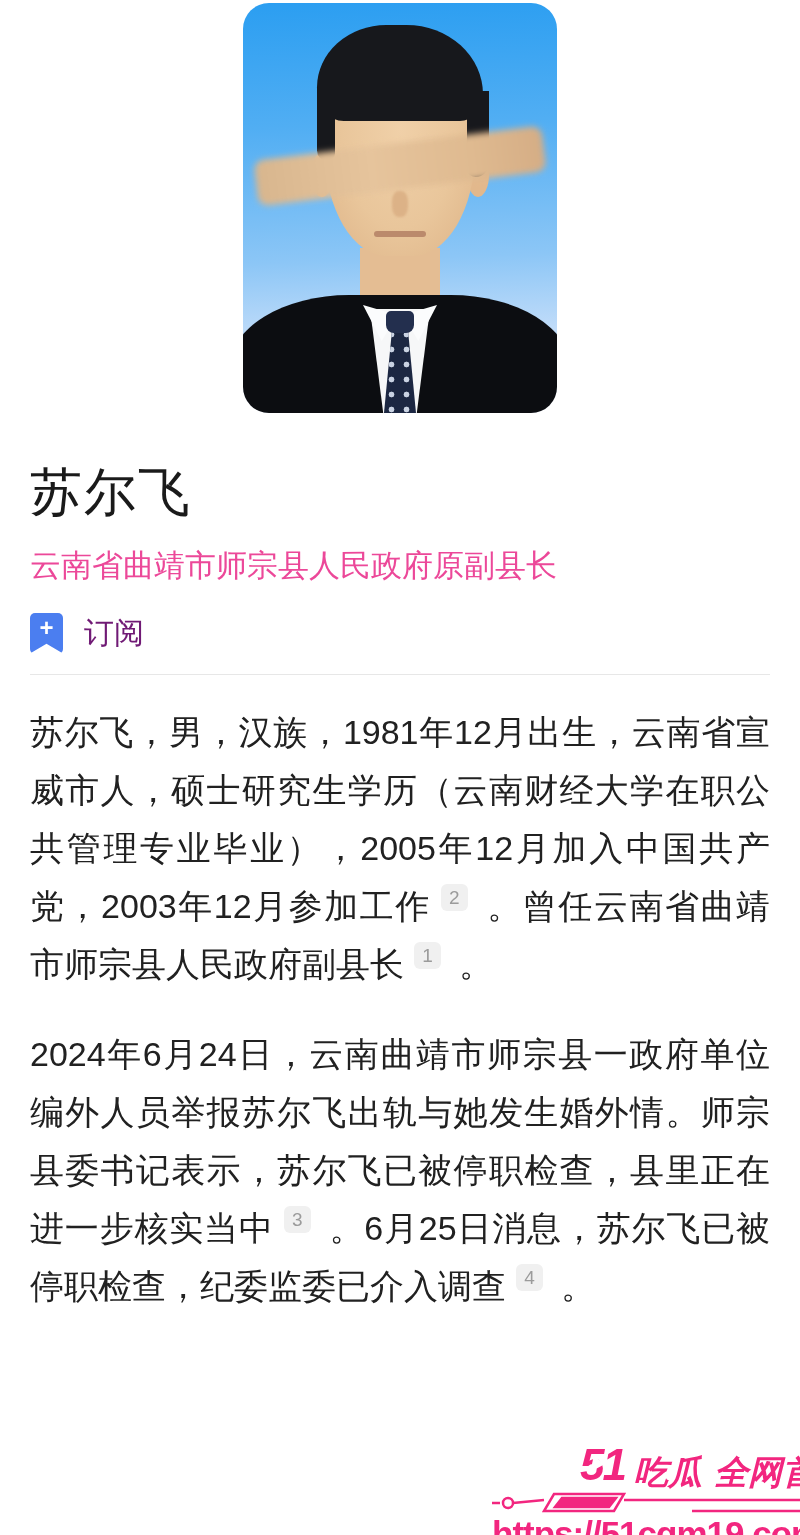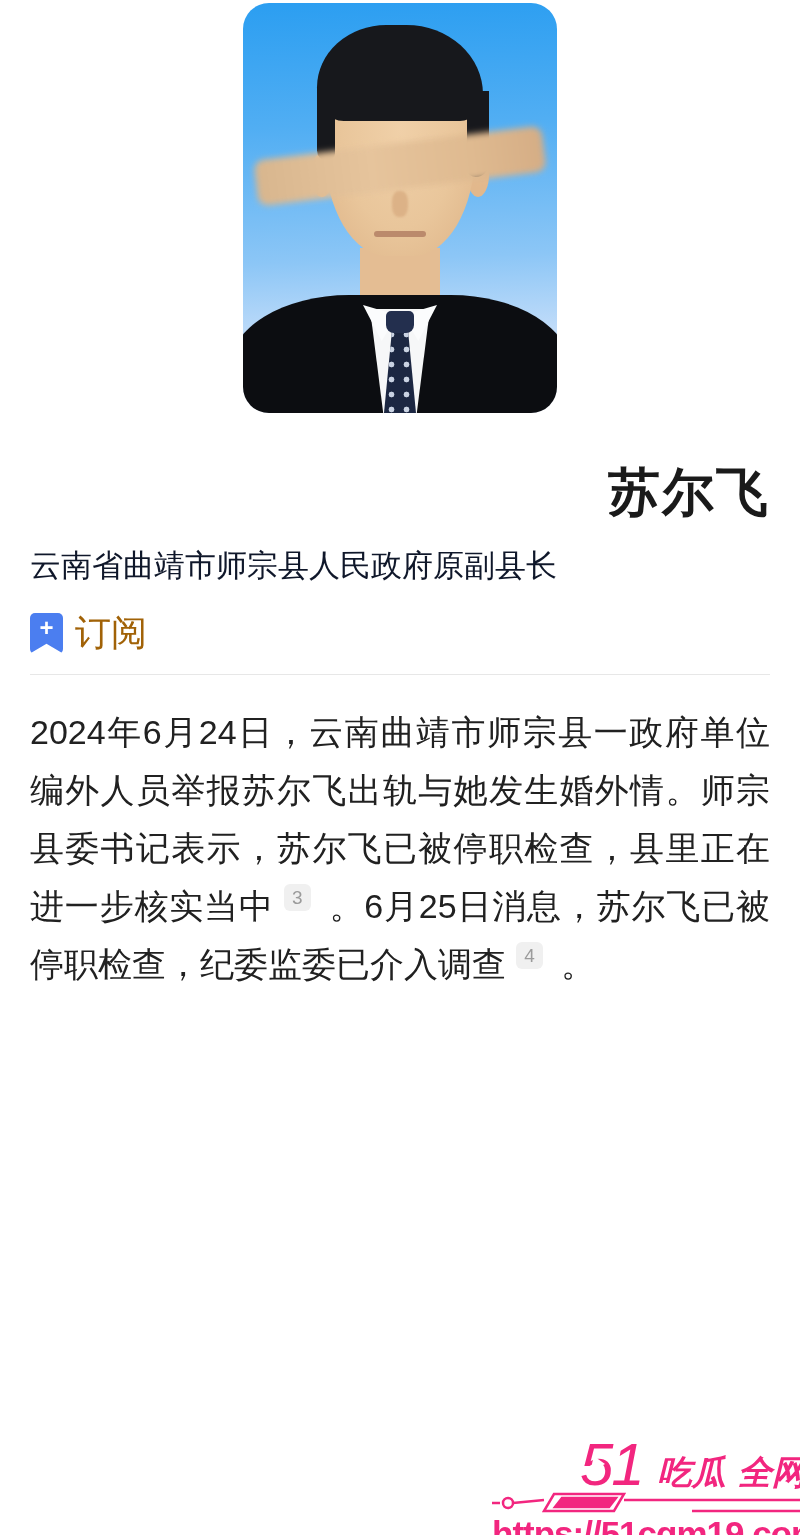--- a/index.html
+++ b/index.html
@@ -64,34 +64,34 @@
     background-image: radial-gradient(#c9d2e2 2.6px, transparent 3.2px);
     background-size: 15px 15px;
     clip-path: polygon(26% 0, 74% 0, 100% 100%, 0 100%);
   }
   .tie-knot {
     position:absolute; left:143px; bottom:80px; width:28px; height:22px;
     background:#232f4e; border-radius: 5px 5px 8px 8px;
   }
 
   
-  .name { margin: 45px 30px 0; font-size: 52px; font-weight: bold; color: #1a1a1a; letter-spacing: 2px; text-align: right; }
-  .desc { margin: 17px 30px 0; font-size: 31px; color: #0f172a; }
+  .name { margin: 45px 30px 0; font-size: 52px; font-weight: normal; color: #1a1a1a; letter-spacing: 2px; }
+  .desc { margin: 17px 30px 0; font-size: 31px; color: #ec4899; }
   .subscribe { margin: 25px 30px 0; display: flex; align-items: center; height: 42px; cursor: pointer; }
   .bm-icon {
     position: relative; width: 33px; height: 41px;
     clip-path: polygon(0 0, 100% 0, 100% 100%, 50% 76%, 0 100%);
     border-radius: 5px;
     display: inline-block;
   }
   .bm-plus {
     position:absolute; left:0; top:2px; width:100%; text-align:center;
     color:#fff; font-size:24px; font-weight:bold; line-height:26px;
   }
-  .subscribe-label { margin-left: 12px; font-size: 36px; color: #a16207; }
+  .subscribe-label { margin-left: 21px; font-size: 30px; color: #701a75; }
   .divider { height: 1px; background: #e7e7e7; margin: 20px 30px 0; }
 
   
   .article { margin: 0 30px; font-size: 34px; line-height: 58px; color: #212121; text-align: justify; }
   .para { margin-top: 28px; }
   .para + .para { margin-top: 32px; }
   .ref {
     display: inline-block;
     min-width: 27px; height: 27px; line-height: 27px;
     padding: 0 4px;
@@ -99,22 +99,22 @@
     border-radius: 6px;
     font-size: 19px; text-align: center;
     vertical-align: 14px;
     margin: 0 18px 0 10px;
     cursor: pointer;
   }
 
   
   .watermark { position: absolute; left: 492px; top: 1440px; width: 308px; font-style: italic; }
   .wm-row1 { position: relative; margin-left: 88px; display: flex; align-items: flex-end; white-space: nowrap; }
-  .wm-51 { font-size: 60px; line-height: 50px; font-weight: normal; letter-spacing: -2px; }
-  .wm-chigua { font-size: 34px; line-height: 36px; font-weight: bold; margin-left: 15px; }
+  .wm-51 { font-size: 44px; line-height: 50px; font-weight: bold; letter-spacing: -2px; }
+  .wm-chigua { font-size: 34px; line-height: 36px; font-weight: bold; margin-left: 9px; }
   .wm-tagline { font-size: 34px; line-height: 36px; font-weight: bold; margin-left: 12px; }
   .wm-play {
     position: absolute; left: 12px; top: 16px;
     width: 0; height: 0;
     border-left: 13px solid #ffffff;
     border-top: 8px solid transparent;
     border-bottom: 8px solid transparent;
     transform: skewX(-12deg);
   }
   .wm-deco { display: block; margin-top: 2px; }
@@ -148,20 +148,21 @@
 <div class="subscribe">
   <span class="bm-icon" id="bm-icon" style="background: rgb(75, 126, 240);">
     <span class="bm-plus">+</span>
   </span>
   <span class="subscribe-label">订阅</span>
 </div>
 
 <div class="divider"></div>
 
 <div class="article">
+    <p class="para"><span>苏尔飞，男，汉族，1981年12月出生，云南省宣威市人，硕士研究生学历（云南财经大学在职公共管理专业毕业），2005年12月加入中国共产党，2003年12月参加工作</span><sup class="ref">2</sup><span>。曾任云南省曲靖市师宗县人民政府副县长</span><sup class="ref">1</sup><span>。</span></p>
     <p class="para"><span>2024年6月24日，云南曲靖市师宗县一政府单位编外人员举报苏尔飞出轨与她发生婚外情。师宗县委书记表示，苏尔飞已被停职检查，县里正在进一步核实当中</span><sup class="ref">3</sup><span>。6月25日消息，苏尔飞已被停职检查，纪委监委已介入调查</span><sup class="ref">4</sup><span>。</span></p>
   </div>
 
 <div class="watermark" id="watermark" style="color: rgb(242, 38, 127);">
   <div class="wm-row1">
     <span class="wm-51">51</span>
     <span class="wm-play"></span>
     <span class="wm-chigua">吃瓜</span>
     <span class="wm-tagline">全网首发</span>
   </div>

